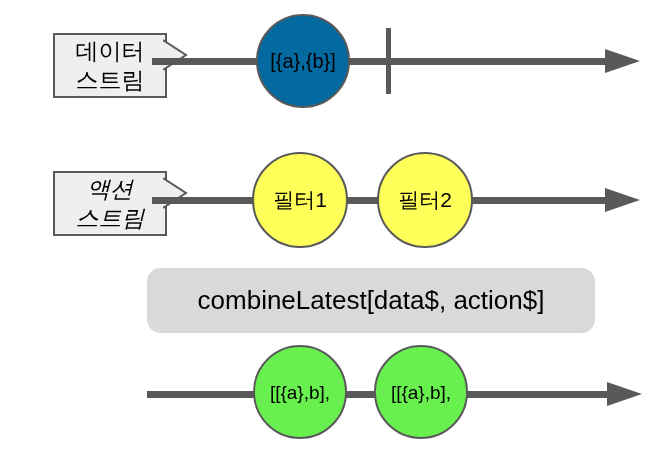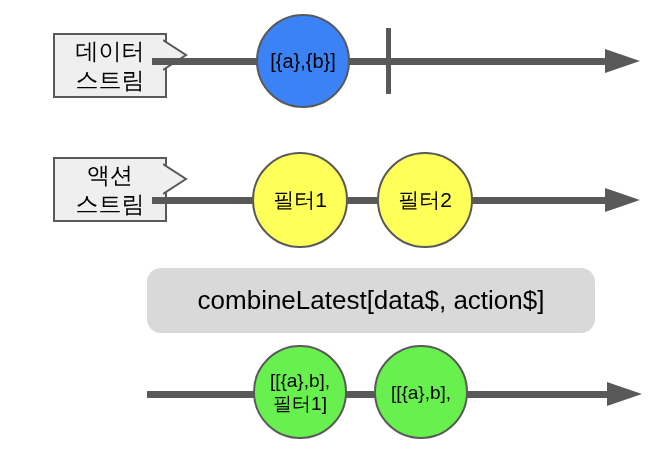--- a/index.html
+++ b/index.html
@@ -22,21 +22,21 @@
     border-top:12px solid transparent;border-bottom:12px solid transparent;
     border-left:35px solid #595959;
   }
   .tick{position:absolute;width:5px;height:66px;background:#595959;}
   
   .marble{
     position:absolute;border-radius:50%;border:2px solid #595959;
     display:flex;flex-direction:column;align-items:center;justify-content:center;
     text-align:center;box-sizing:border-box;
   }
-  .marble.blue{background:#3b82f6;width:94px;height:94px;left:256px;top:14px;font-size:20px;}
+  .marble.blue{background:#0369a1;width:94px;height:94px;left:256px;top:14px;font-size:20px;}
   .marble.yellow{background:#feff58;width:96px;height:96px;top:152px;font-size:21px;}
   .marble.green{background:#68f04f;width:94px;height:94px;top:345px;font-size:19px;line-height:23px;}
   
   .opbox{
     position:absolute;left:147px;top:268px;width:448px;height:65px;
     background:#d9d9d9;display:flex;align-items:center;justify-content:center;
     font-size:26px;
     border-radius:14px;
   }
 </style>
@@ -55,21 +55,21 @@
     </div>
     <div class="timeline" style="left:152px;top:58px;width:455px;"></div>
     <div class="arrowhead" style="left:605px;top:49px;"></div>
     <div class="tick" style="left:386px;top:28px;"></div>
     <div class="marble blue">
       <span>[{a},{b}]</span>
     </div>
   </div>
 
   <div>
-    <div class="bubble" style="top:157px;">
+    <div class="bubble" style="top:171px;font-style:italic;">
       <span>액션</span>
       <span>스트림</span>
       <svg class="tail" width="26" height="34">
         <path d="M0,2 L23,17 L0,32" fill="#efefef" stroke="#595959" stroke-width="2"></path>
       </svg>
     </div>
     <div class="timeline" style="left:152px;top:197px;width:455px;"></div>
     <div class="arrowhead" style="left:605px;top:188px;"></div>
     <div class="marble yellow" style="left:252px;">
       <span>필터1</span>
@@ -81,20 +81,19 @@
 
   <div class="opbox">
     <span>combineLatest[data$, action$]</span>
   </div>
 
   <div>
     <div class="timeline" style="left:147px;top:391px;width:460px;"></div>
     <div class="arrowhead" style="left:607px;top:382px;"></div>
     <div class="marble green" style="left:253px;">
       <span>[[{a},b],</span>
-      <span>필터1]</span>
     </div>
     <div class="marble green" style="left:374px;">
       <span>[[{a},b],</span>
     </div>
   </div>
 
 </div>
 
 </body></html>

